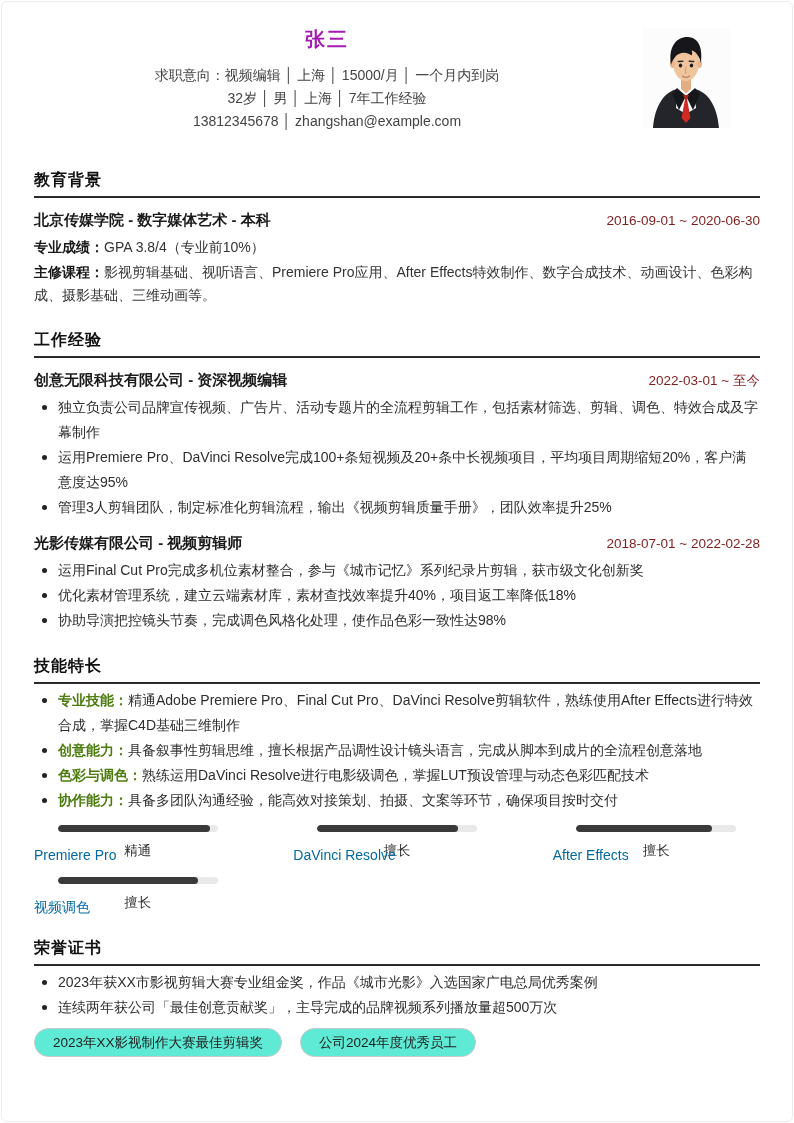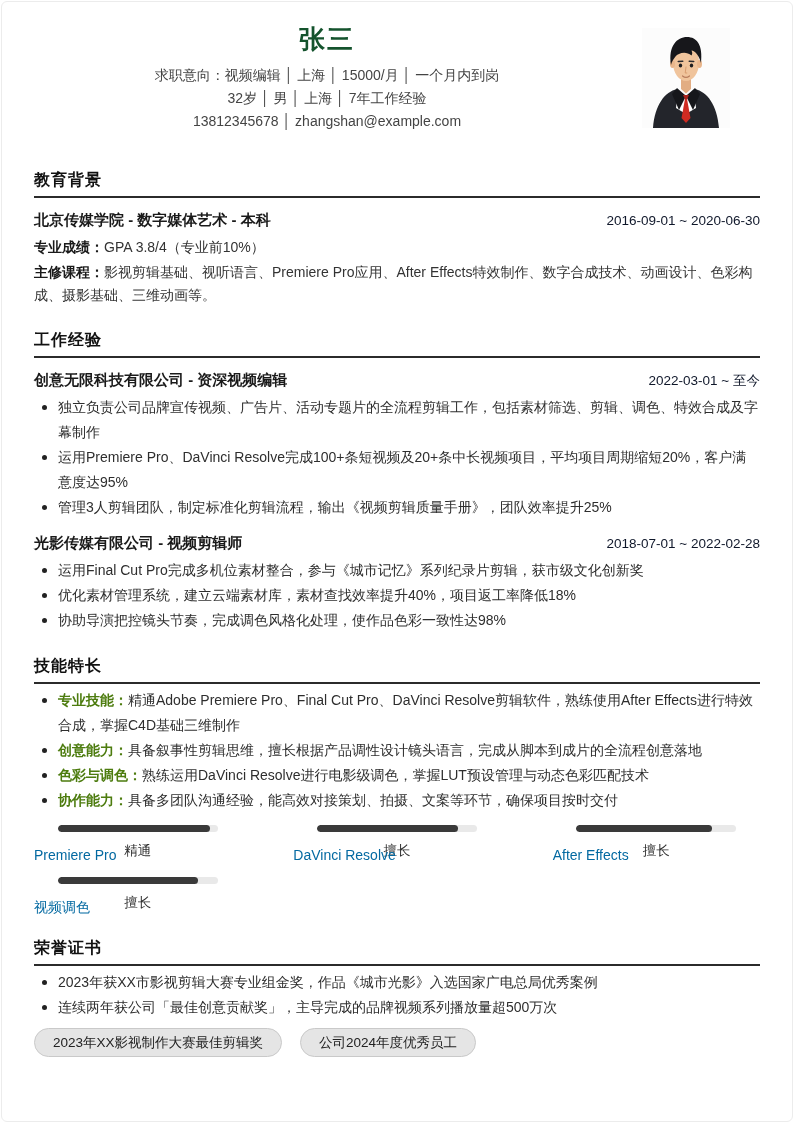--- a/index.html
+++ b/index.html
@@ -13,41 +13,41 @@
   .sheet{
     position:absolute;inset:1px;
     border:1px solid #ececec;border-radius:6px;
     background:#fff;overflow:hidden;
   }
   .page{padding:22px 32px 0;position:relative;}
 
   
   .header{position:relative;}
   .header-text{text-align:center;padding-right:140px;}
-  .name{font-size:26px;line-height:30px;font-weight:700;color:#14532d;letter-spacing:2px;}
+  .name{font-size:20px;line-height:30px;font-weight:700;color:#a21caf;letter-spacing:2px;}
   .info-line{font-size:14px;line-height:23px;color:#444;}
   .info-first{margin-top:10px;}
   .photo{
     position:absolute;top:4px;right:30px;width:88px;height:100px;
     background:#fcfcfc;overflow:hidden;
   }
   .photo svg{display:block;width:100%;height:100%;}
 
   
   .section{margin-top:22px;}
   .section.first{margin-top:36px;}
   .section.tight{margin-top:20px;}
   .section-title{
     font-size:16px;line-height:21px;font-weight:700;color:#111;
     padding-bottom:6px;border-bottom:2px solid #2b2b2b;letter-spacing:1px;
   }
 
   .entry-head{display:flex;justify-content:space-between;align-items:baseline;margin-top:11px;}
   .entry-title{font-size:15px;line-height:21px;font-weight:700;color:#1a1a1a;}
-  .entry-date{font-size:13.5px;line-height:21px;color:#0f172a;white-space:nowrap;}
+  .entry-date{font-size:13.5px;line-height:21px;color:#7f1d1d;white-space:nowrap;}
   .entry-head.job2{margin-top:12px;}
 
   .meta-line{font-size:14px;line-height:23px;color:#333;margin-top:5px;}
   .meta-line.courses{margin-top:2px;}
   .meta-line b{color:#1a1a1a;}
 
   ul.bullets{list-style:none;margin:4px 0 0;padding:0;}
   ul.bullets li{
     position:relative;padding-left:24px;font-size:14px;line-height:25px;color:#2e2e2e;
   }
@@ -65,21 +65,21 @@
   .bar-row{display:flex;align-items:center;gap:12px;height:14px;flex-direction:column;}
   .bar-track{width:160px;height:7px;border-radius:4px;background:#e9e9e9;overflow:hidden;flex:none;}
   .bar-fill{height:100%;border-radius:4px;background:#3a3a3a;}
   .bar-level{font-size:13.5px;color:#2e2e2e;line-height:14px;}
   .bar-name{font-size:14px;color:#0369a1;line-height:19px;margin-top:7px;}
 
   
   .tags{display:flex;gap:18px;margin-top:8px;}
   .tag{
     display:inline-flex;align-items:center;
-    border:1px solid #c9c9c9;border-radius:16px;background:#e5e5e5;
+    border:1px solid #c9c9c9;border-radius:16px;background:#5eead4;
     padding:5px 18px;font-size:13.5px;color:#222;line-height:17px;white-space:nowrap;
   }
 </style>
 </head>
 <body>
 
 <div class="sheet">
   <div class="page">
 
     <div class="header">

